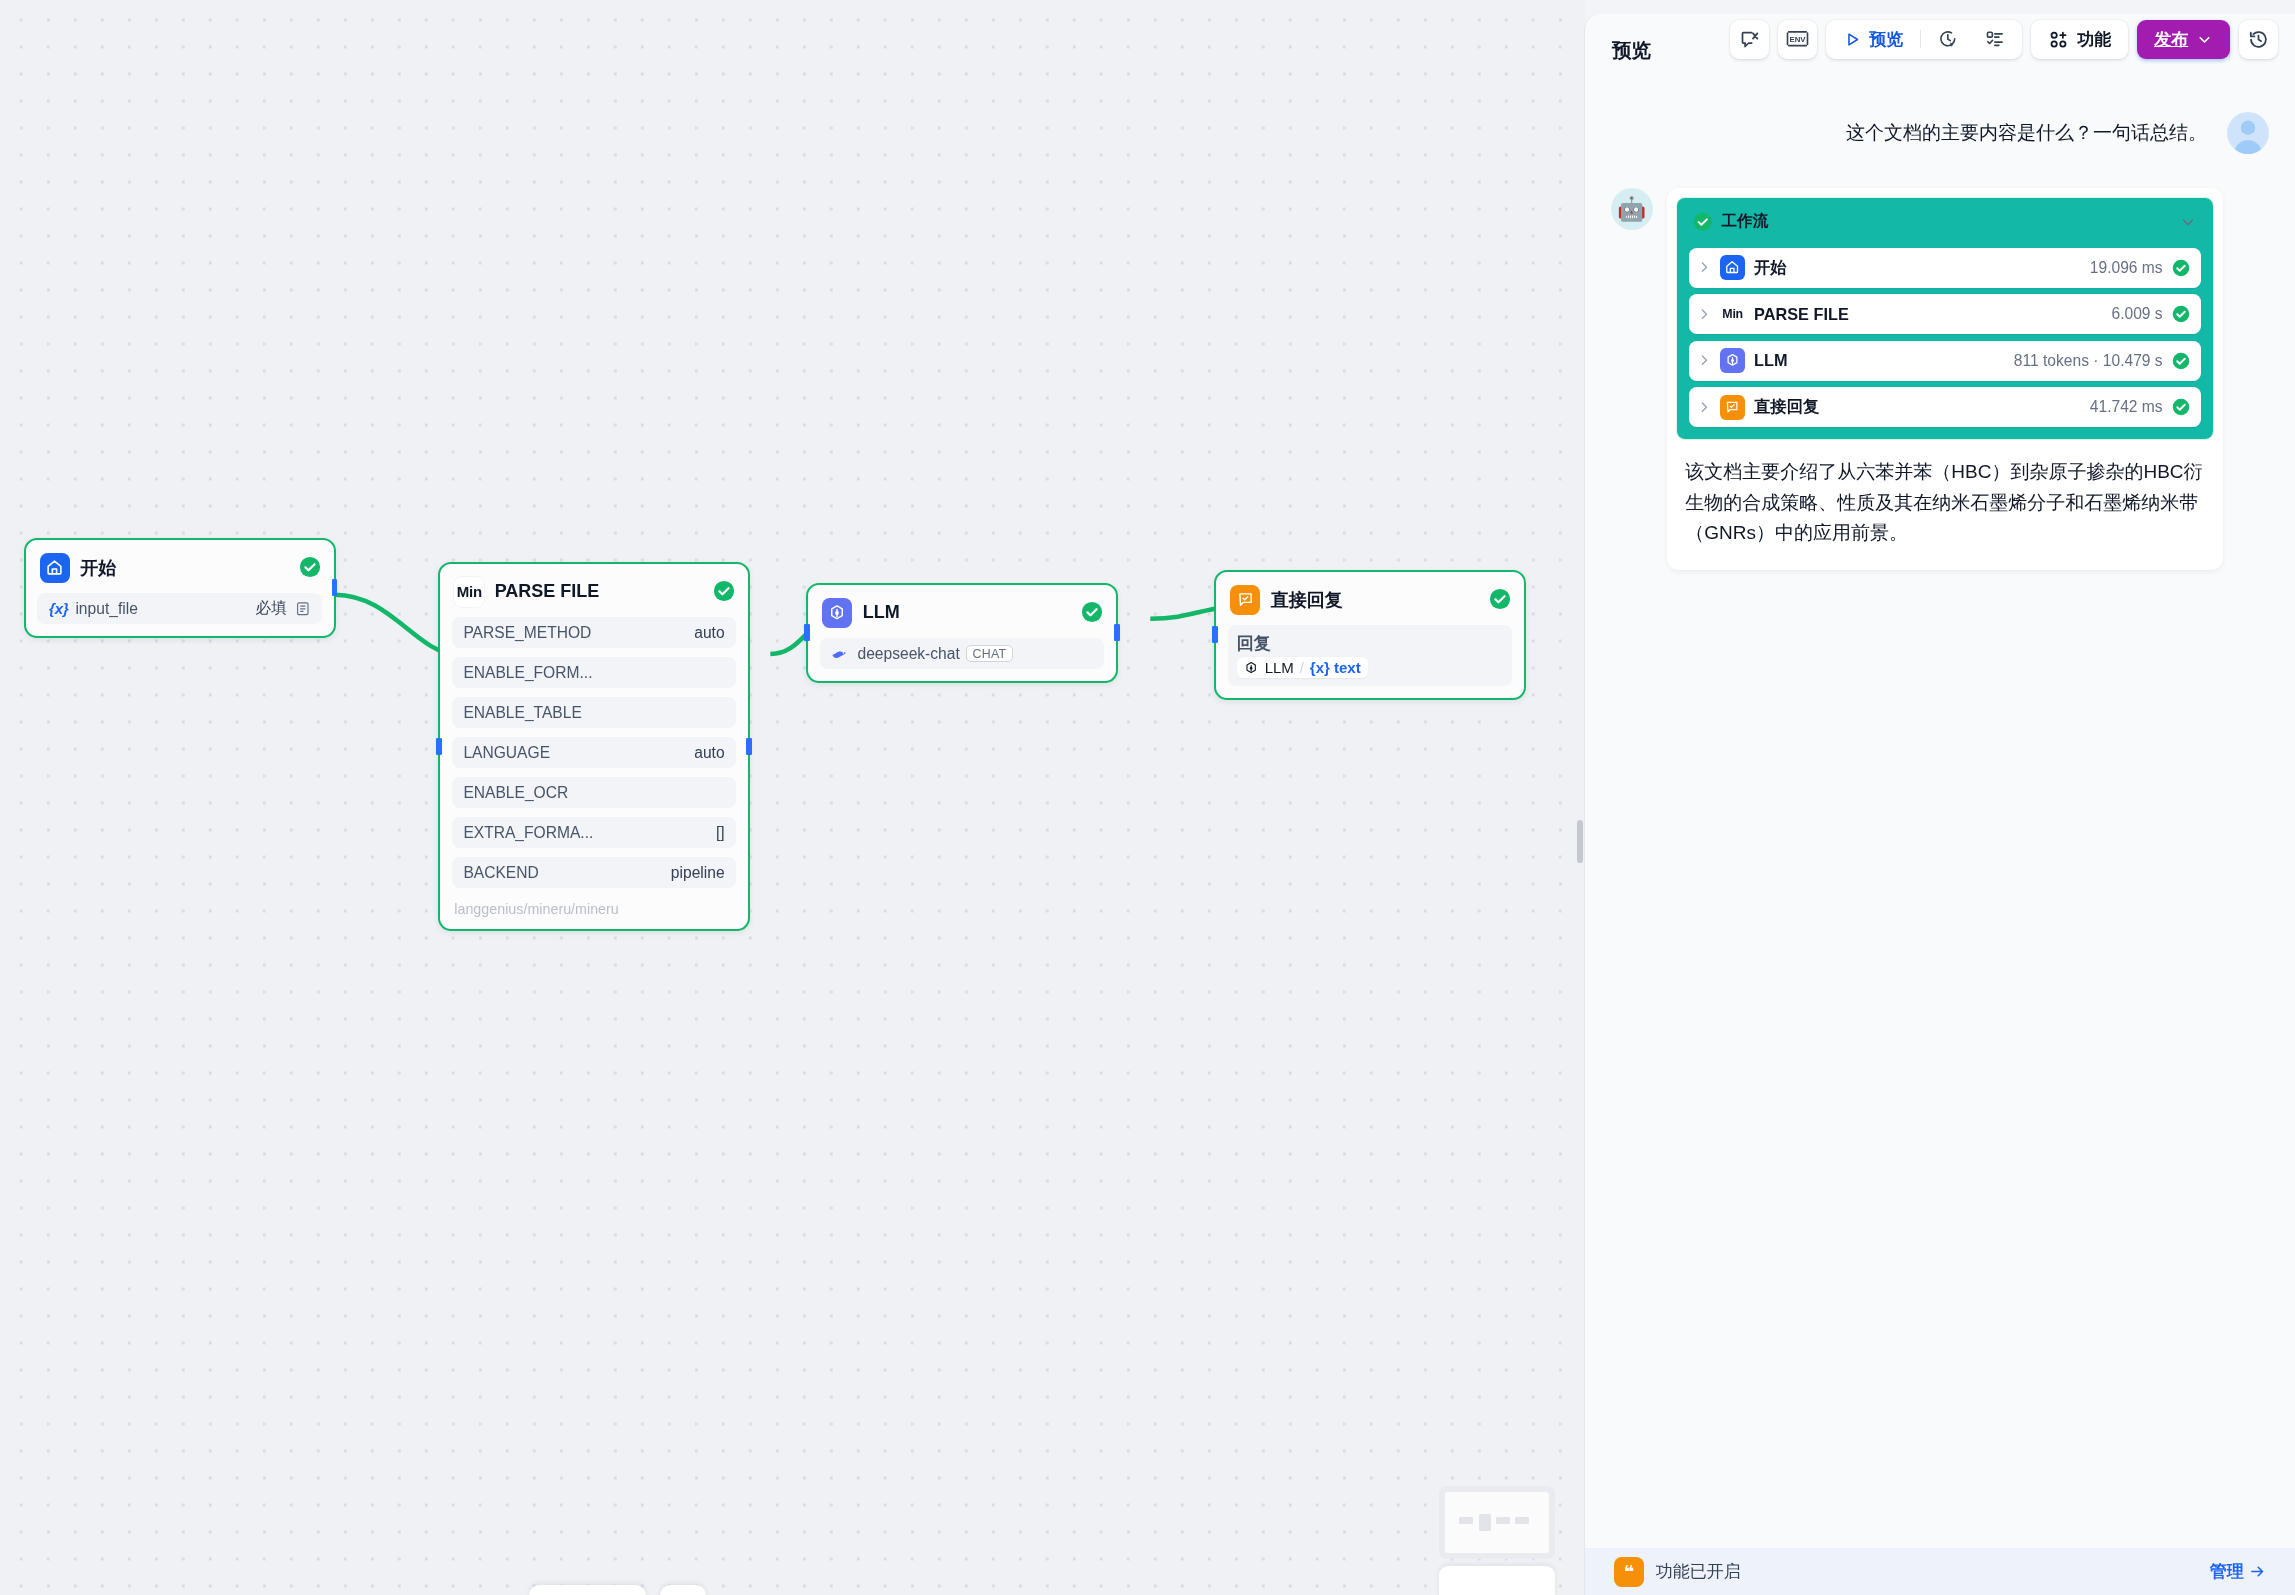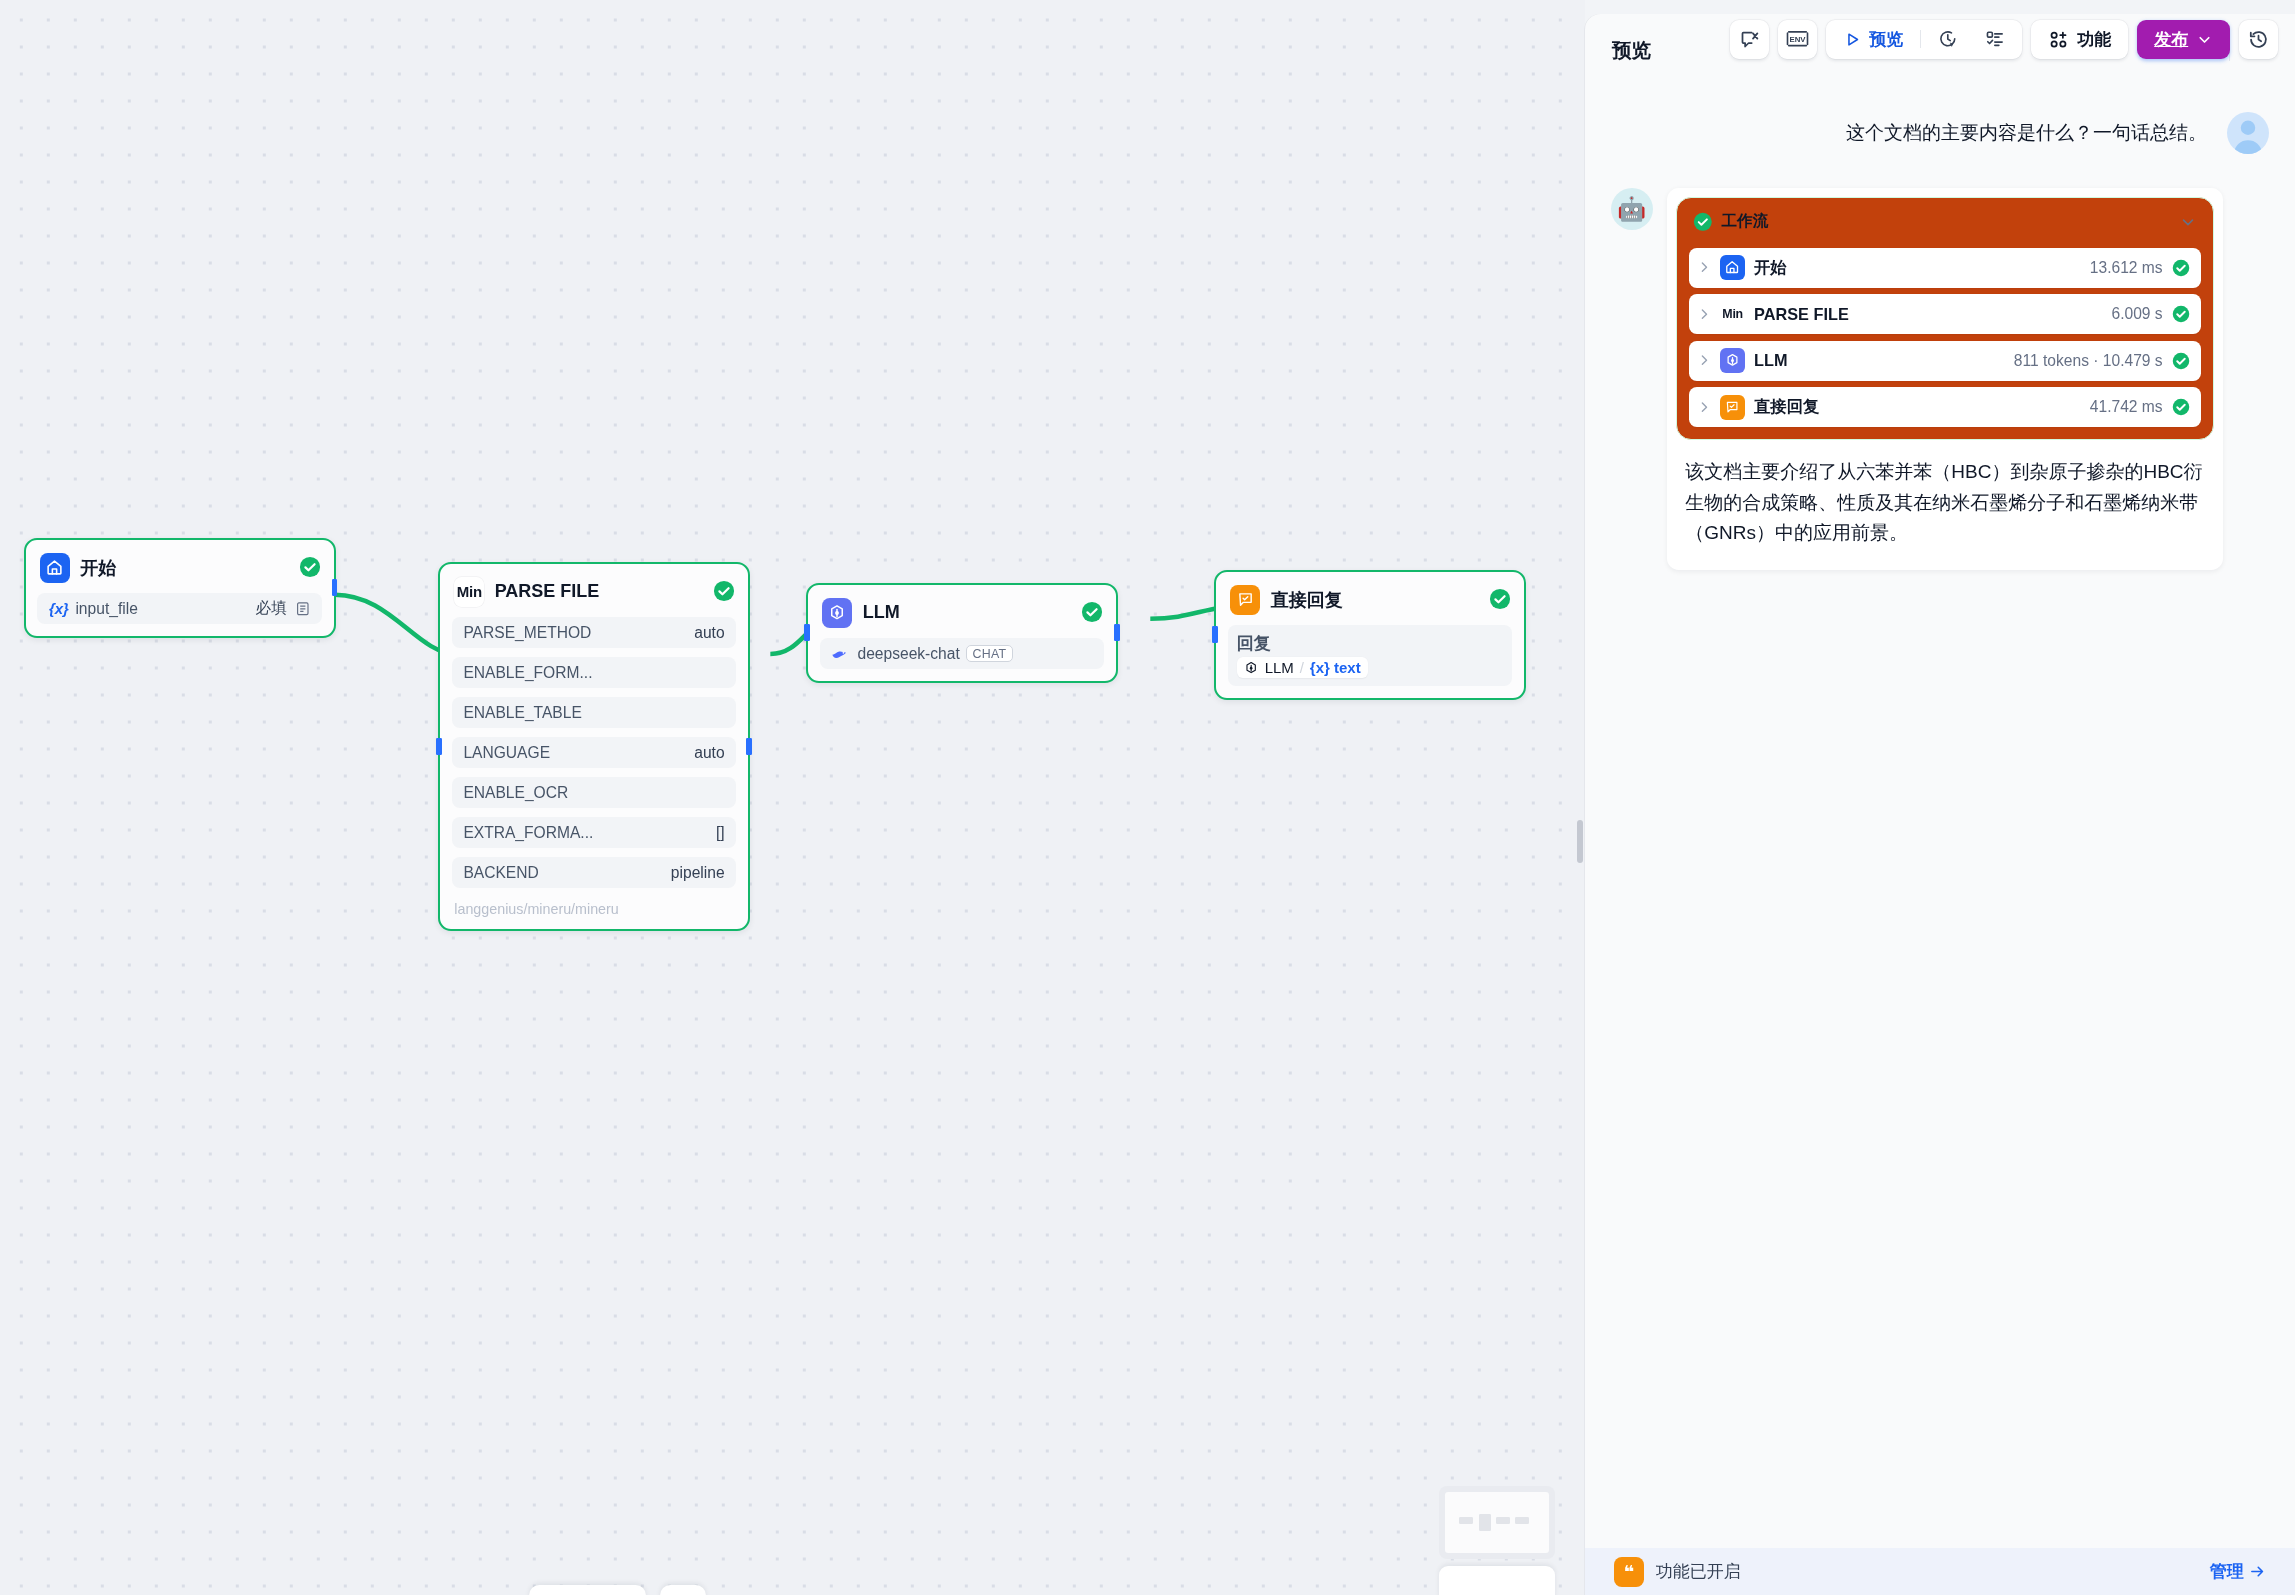--- a/index.html
+++ b/index.html
@@ -134,21 +134,21 @@
   }
 
   .bot-row { display:flex; align-items:flex-start; gap:14.3px; padding: 34px 72px 0 26px; }
   .avatar-bot {
     width:42px; height:42px; border-radius:50%; background:#d6eef2; flex:0 0 auto;
     display:flex; align-items:center; justify-content:center; font-size:23.5px;
   }
   .bot-card { flex:1 1 auto; background:#fff; border-radius:11.7px; box-shadow:0 1.3px 5.2px rgba(16,24,40,.06); padding:9px; }
 
   .wf {
-    background:#c2410c; border:0.7px solid #d1fadf; border-radius:15px; padding:10.4px 11.7px 11.7px;
+    background:#14b8a6; border:0.7px solid #d1fadf; border-radius:9px; padding:10.4px 11.7px 11.7px;
   }
   .wf-head { display:flex; align-items:center; gap:9px; padding: 2.6px 3.9px 9px; }
   .wf-title { font-size:15.6px; font-weight:700; color:#101828; }
   .wf-chev { margin-left:auto; }
   .wf-row {
     background:#fff; border-radius:7.8px; height:40px; display:flex; align-items:center;
     padding: 0 11.7px 0 7.8px; gap:9px; margin-top:6.5px; cursor:pointer;
     box-shadow: 0 0.7px 1.3px rgba(16,24,40,.05);
   }
   .wf-row:first-of-type { margin-top:0; }
@@ -476,21 +476,21 @@
               <svg width="14.3" height="14.3" viewBox="0 0 24 24" fill="none" stroke="#98a2b3" stroke-width="2.3" stroke-linecap="round" stroke-linejoin="round">
                   <path d="M9 5l7 7-7 7"></path>
                 </svg>
               <span class="wf-ico" style="background:#1c64f2">
                 <svg width="14.3" height="14.3" viewBox="0 0 24 24" fill="none" stroke="#fff" stroke-width="2.2" stroke-linecap="round" stroke-linejoin="round">
                     <path d="M3 10.5 12 3l9 7.5V20a1 1 0 0 1-1 1H4a1 1 0 0 1-1-1z"></path>
                     <path d="M9 21v-7h6v7"></path>
                   </svg>
               </span>
               <span class="wf-name">开始</span>
-              <span class="wf-meta">13.612 ms</span>
+              <span class="wf-meta">19.096 ms</span>
               <svg width="18" height="18" viewBox="0 0 24 24">
                   <circle cx="12" cy="12" r="11" fill="#12b76a"></circle>
                   <path d="M7 12.4l3.3 3.2L17 9" stroke="#fff" stroke-width="2.6" fill="none" stroke-linecap="round" stroke-linejoin="round"></path>
                 </svg>
             </div>
 
             <div class="wf-row">
               <svg width="14.3" height="14.3" viewBox="0 0 24 24" fill="none" stroke="#98a2b3" stroke-width="2.3" stroke-linecap="round" stroke-linejoin="round">
                   <path d="M9 5l7 7-7 7"></path>
                 </svg>

